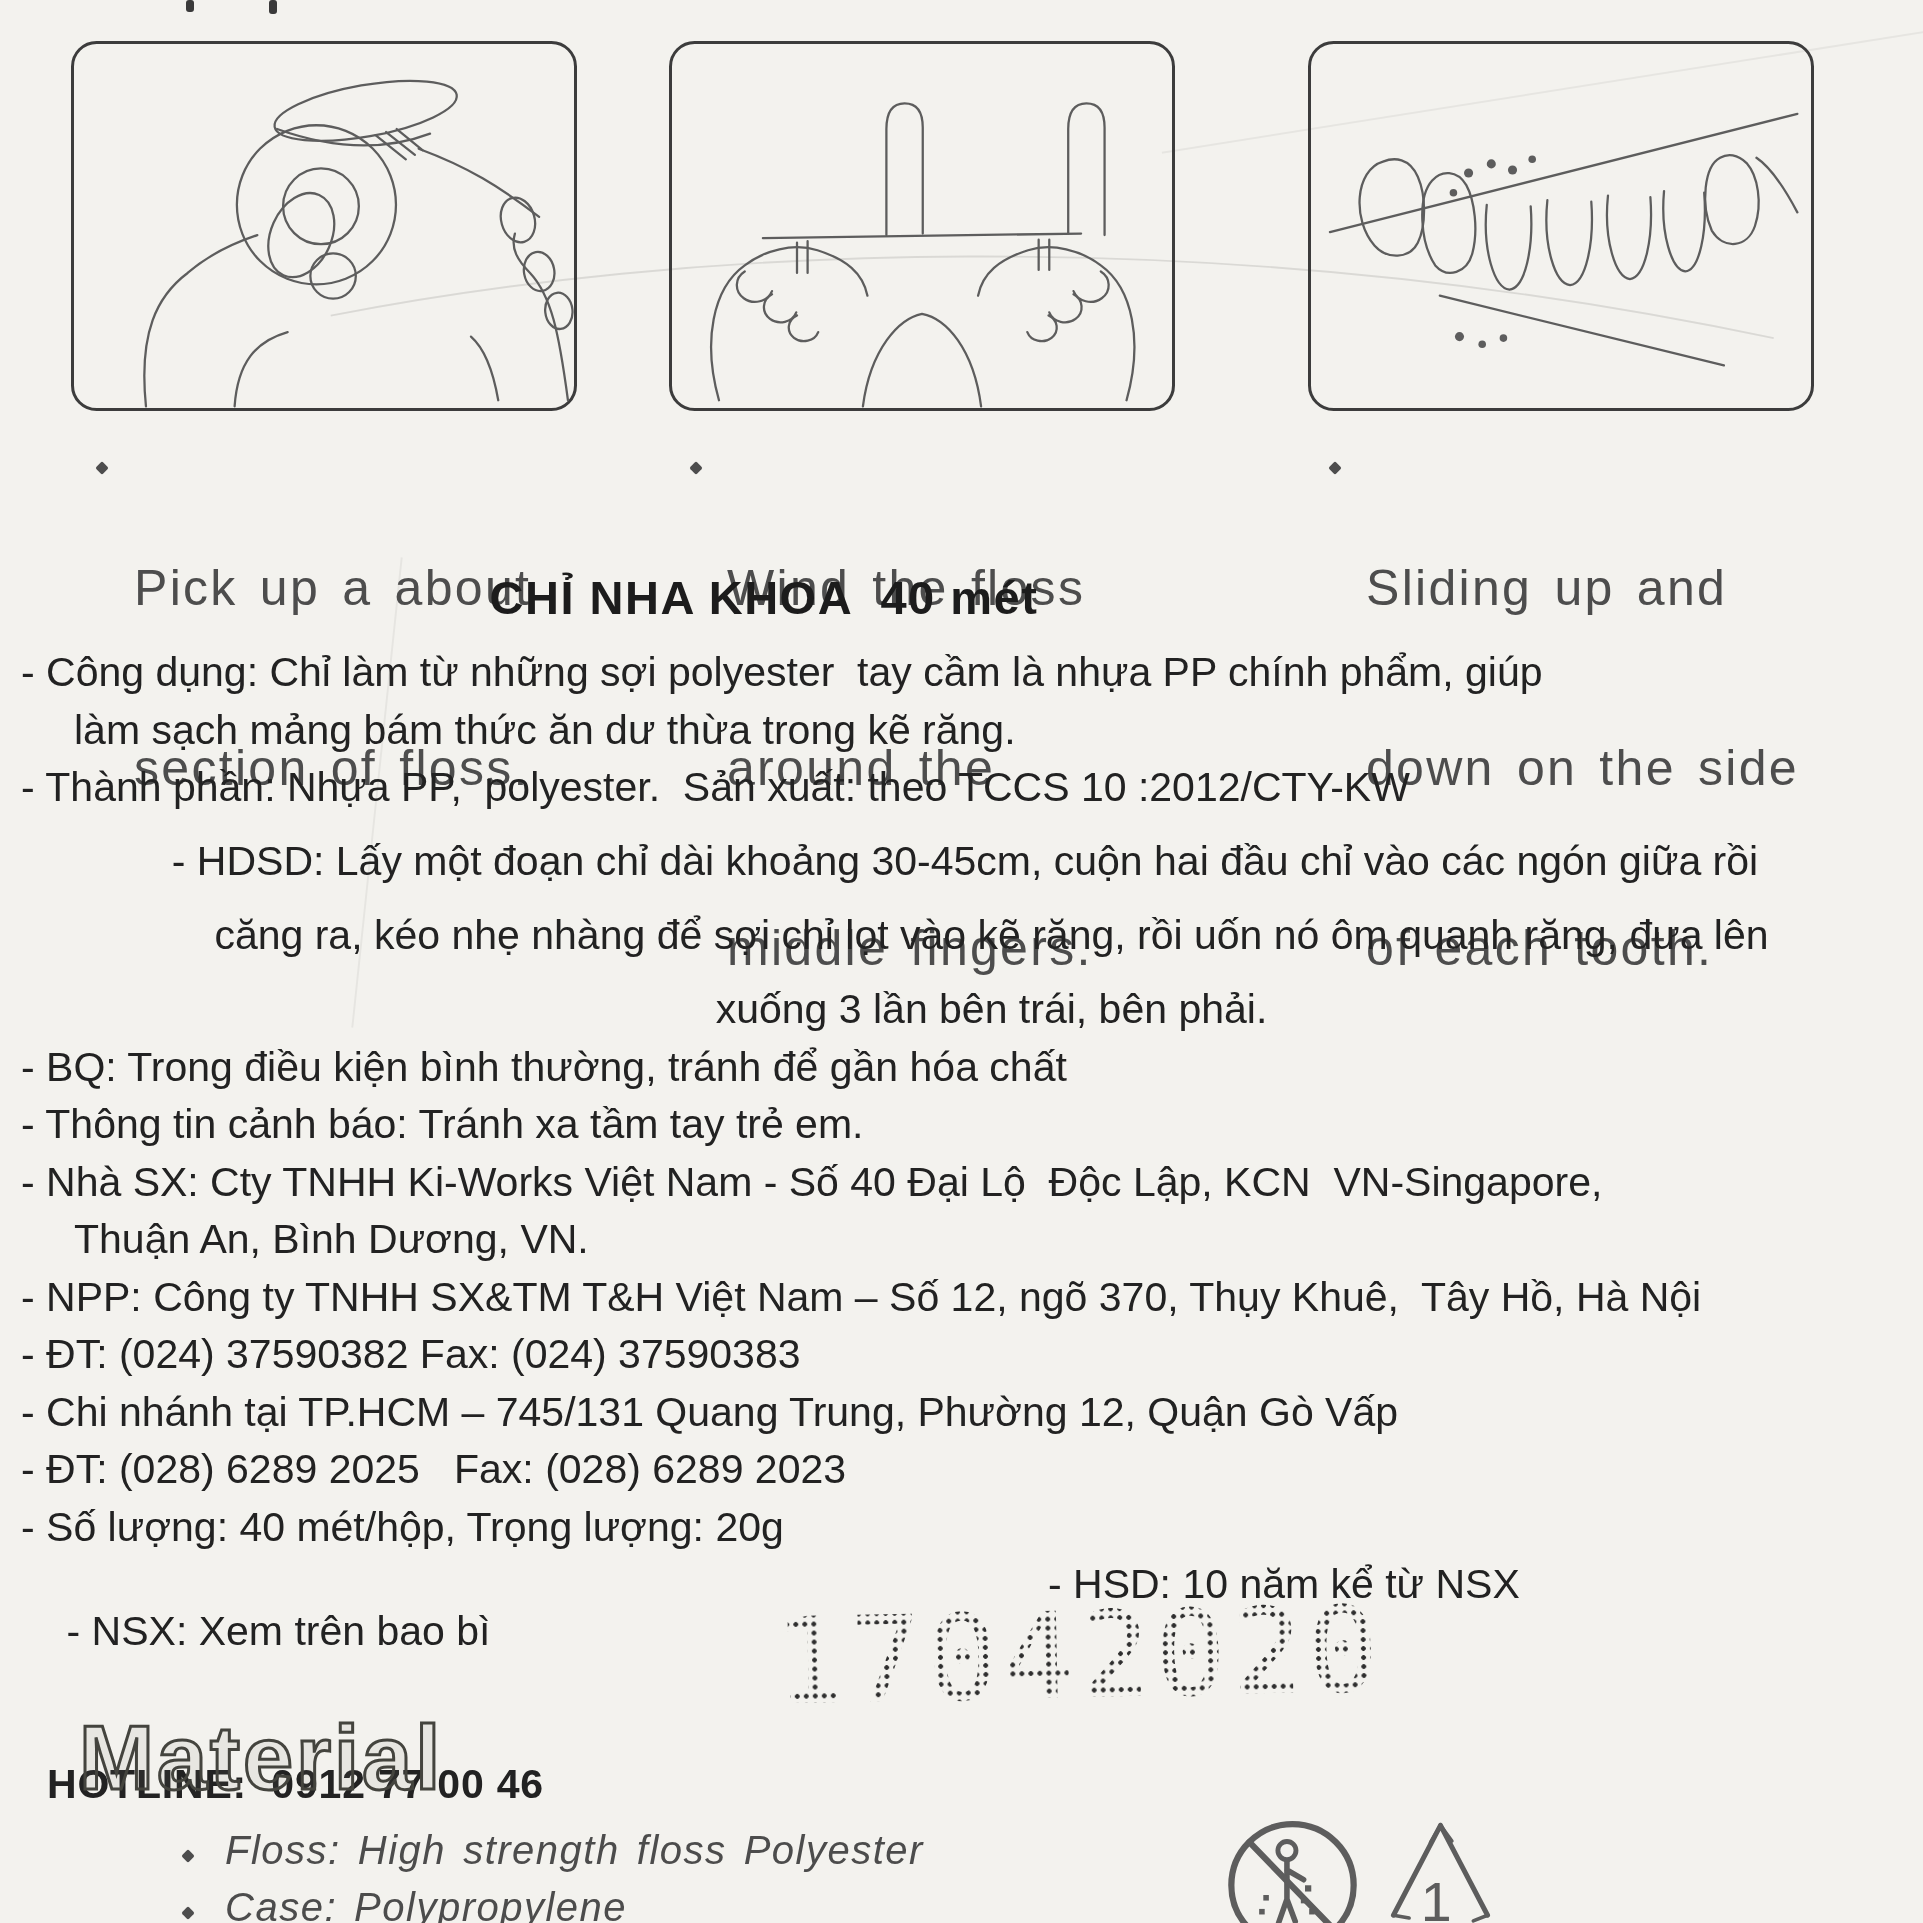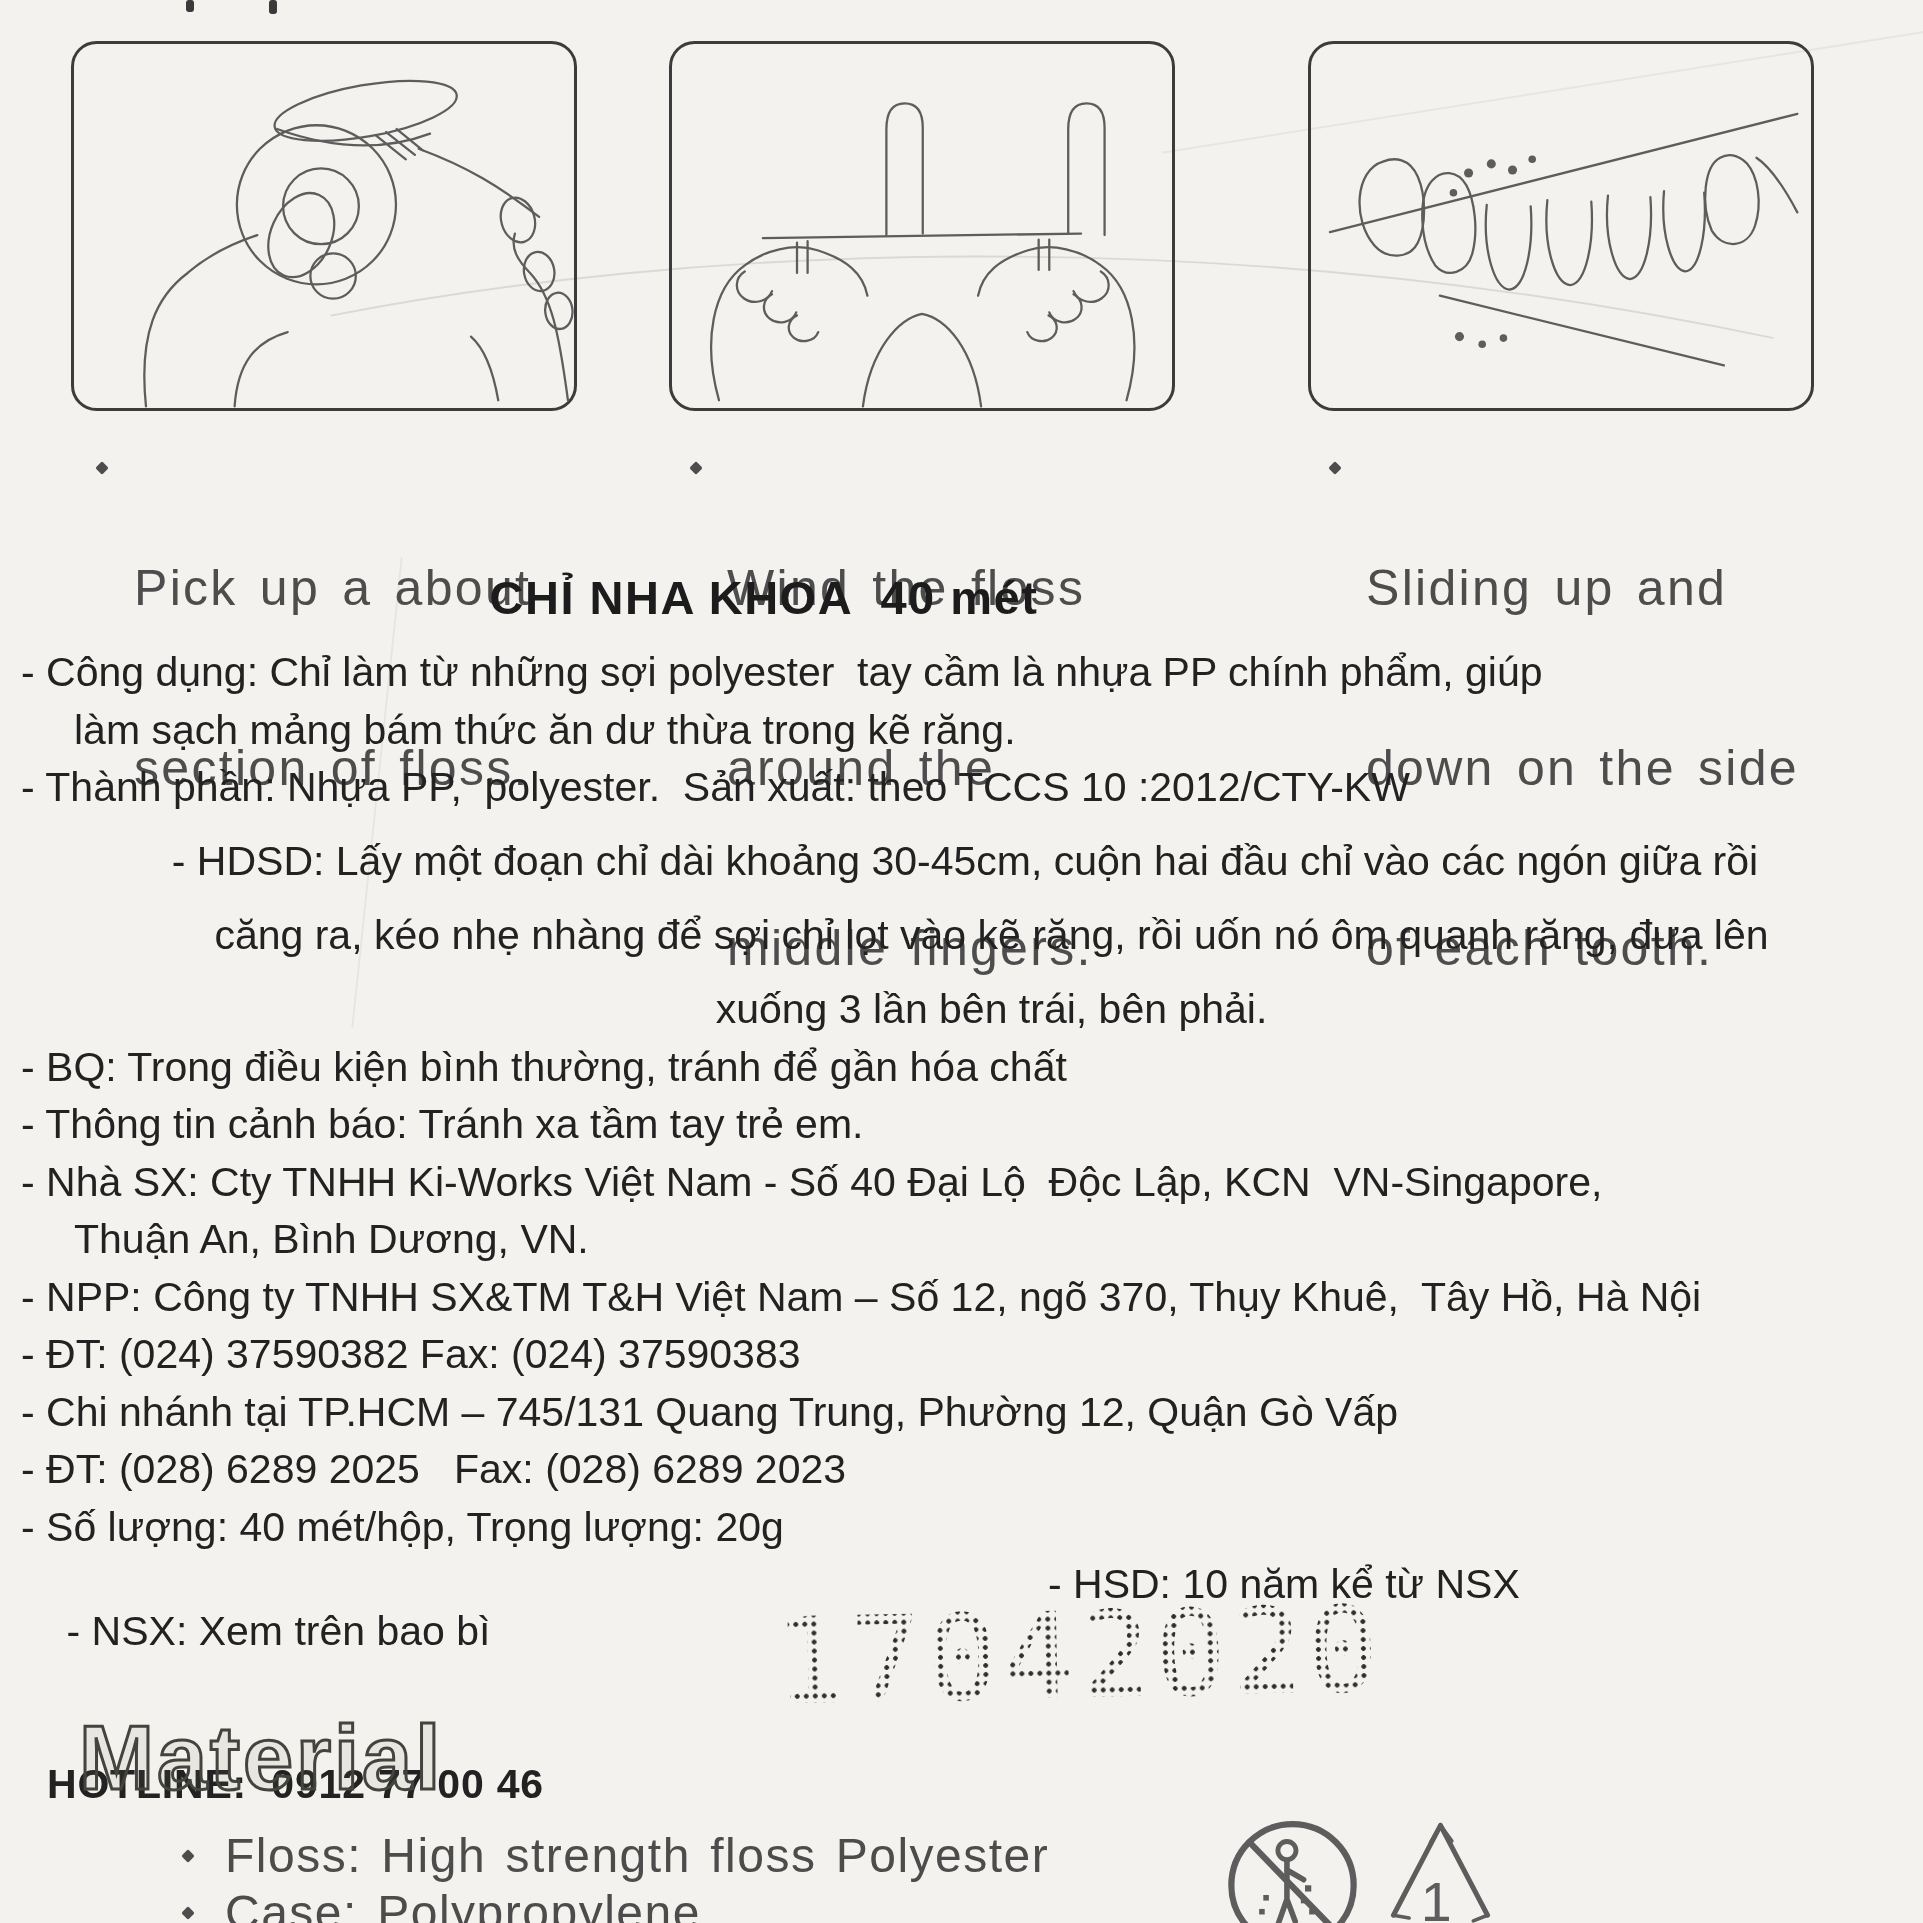--- a/index.html
+++ b/index.html
@@ -62,21 +62,21 @@
   
   .material-heading{
     position:absolute;left:41px;top:1707px;
     font-size:90px;font-weight:700;letter-spacing:3px;color:#3d3d3d;margin-left:38px;
   }
   @supports (-webkit-text-stroke:3px #454540){
     .material-heading{color:rgba(130,128,118,.10);-webkit-text-stroke:3px #44443e;}
   }
   .mat-item{
     position:absolute;left:225px;
-    font-size:48px;letter-spacing:1.5px;word-spacing:4.5px;color:#4c4c4c;white-space:pre;
+    font-size:40px;letter-spacing:1.5px;word-spacing:4.5px;color:#4c4c4c;white-space:pre;font-style:italic;
   }
   .m1{top:1828px;} .m2{top:1885px;}
   .mat-bullet{left:182px;}
   .mb1{top:1850px;} .mb2{top:1907px;}
   
   .icon-box{position:absolute;}
   .icon-box svg{width:100%;height:100%;}
   .no-litter{left:1223px;top:1813px;width:139px;height:139px;}
   .recycle{left:1369px;top:1814px;width:143px;height:139px;}
   

